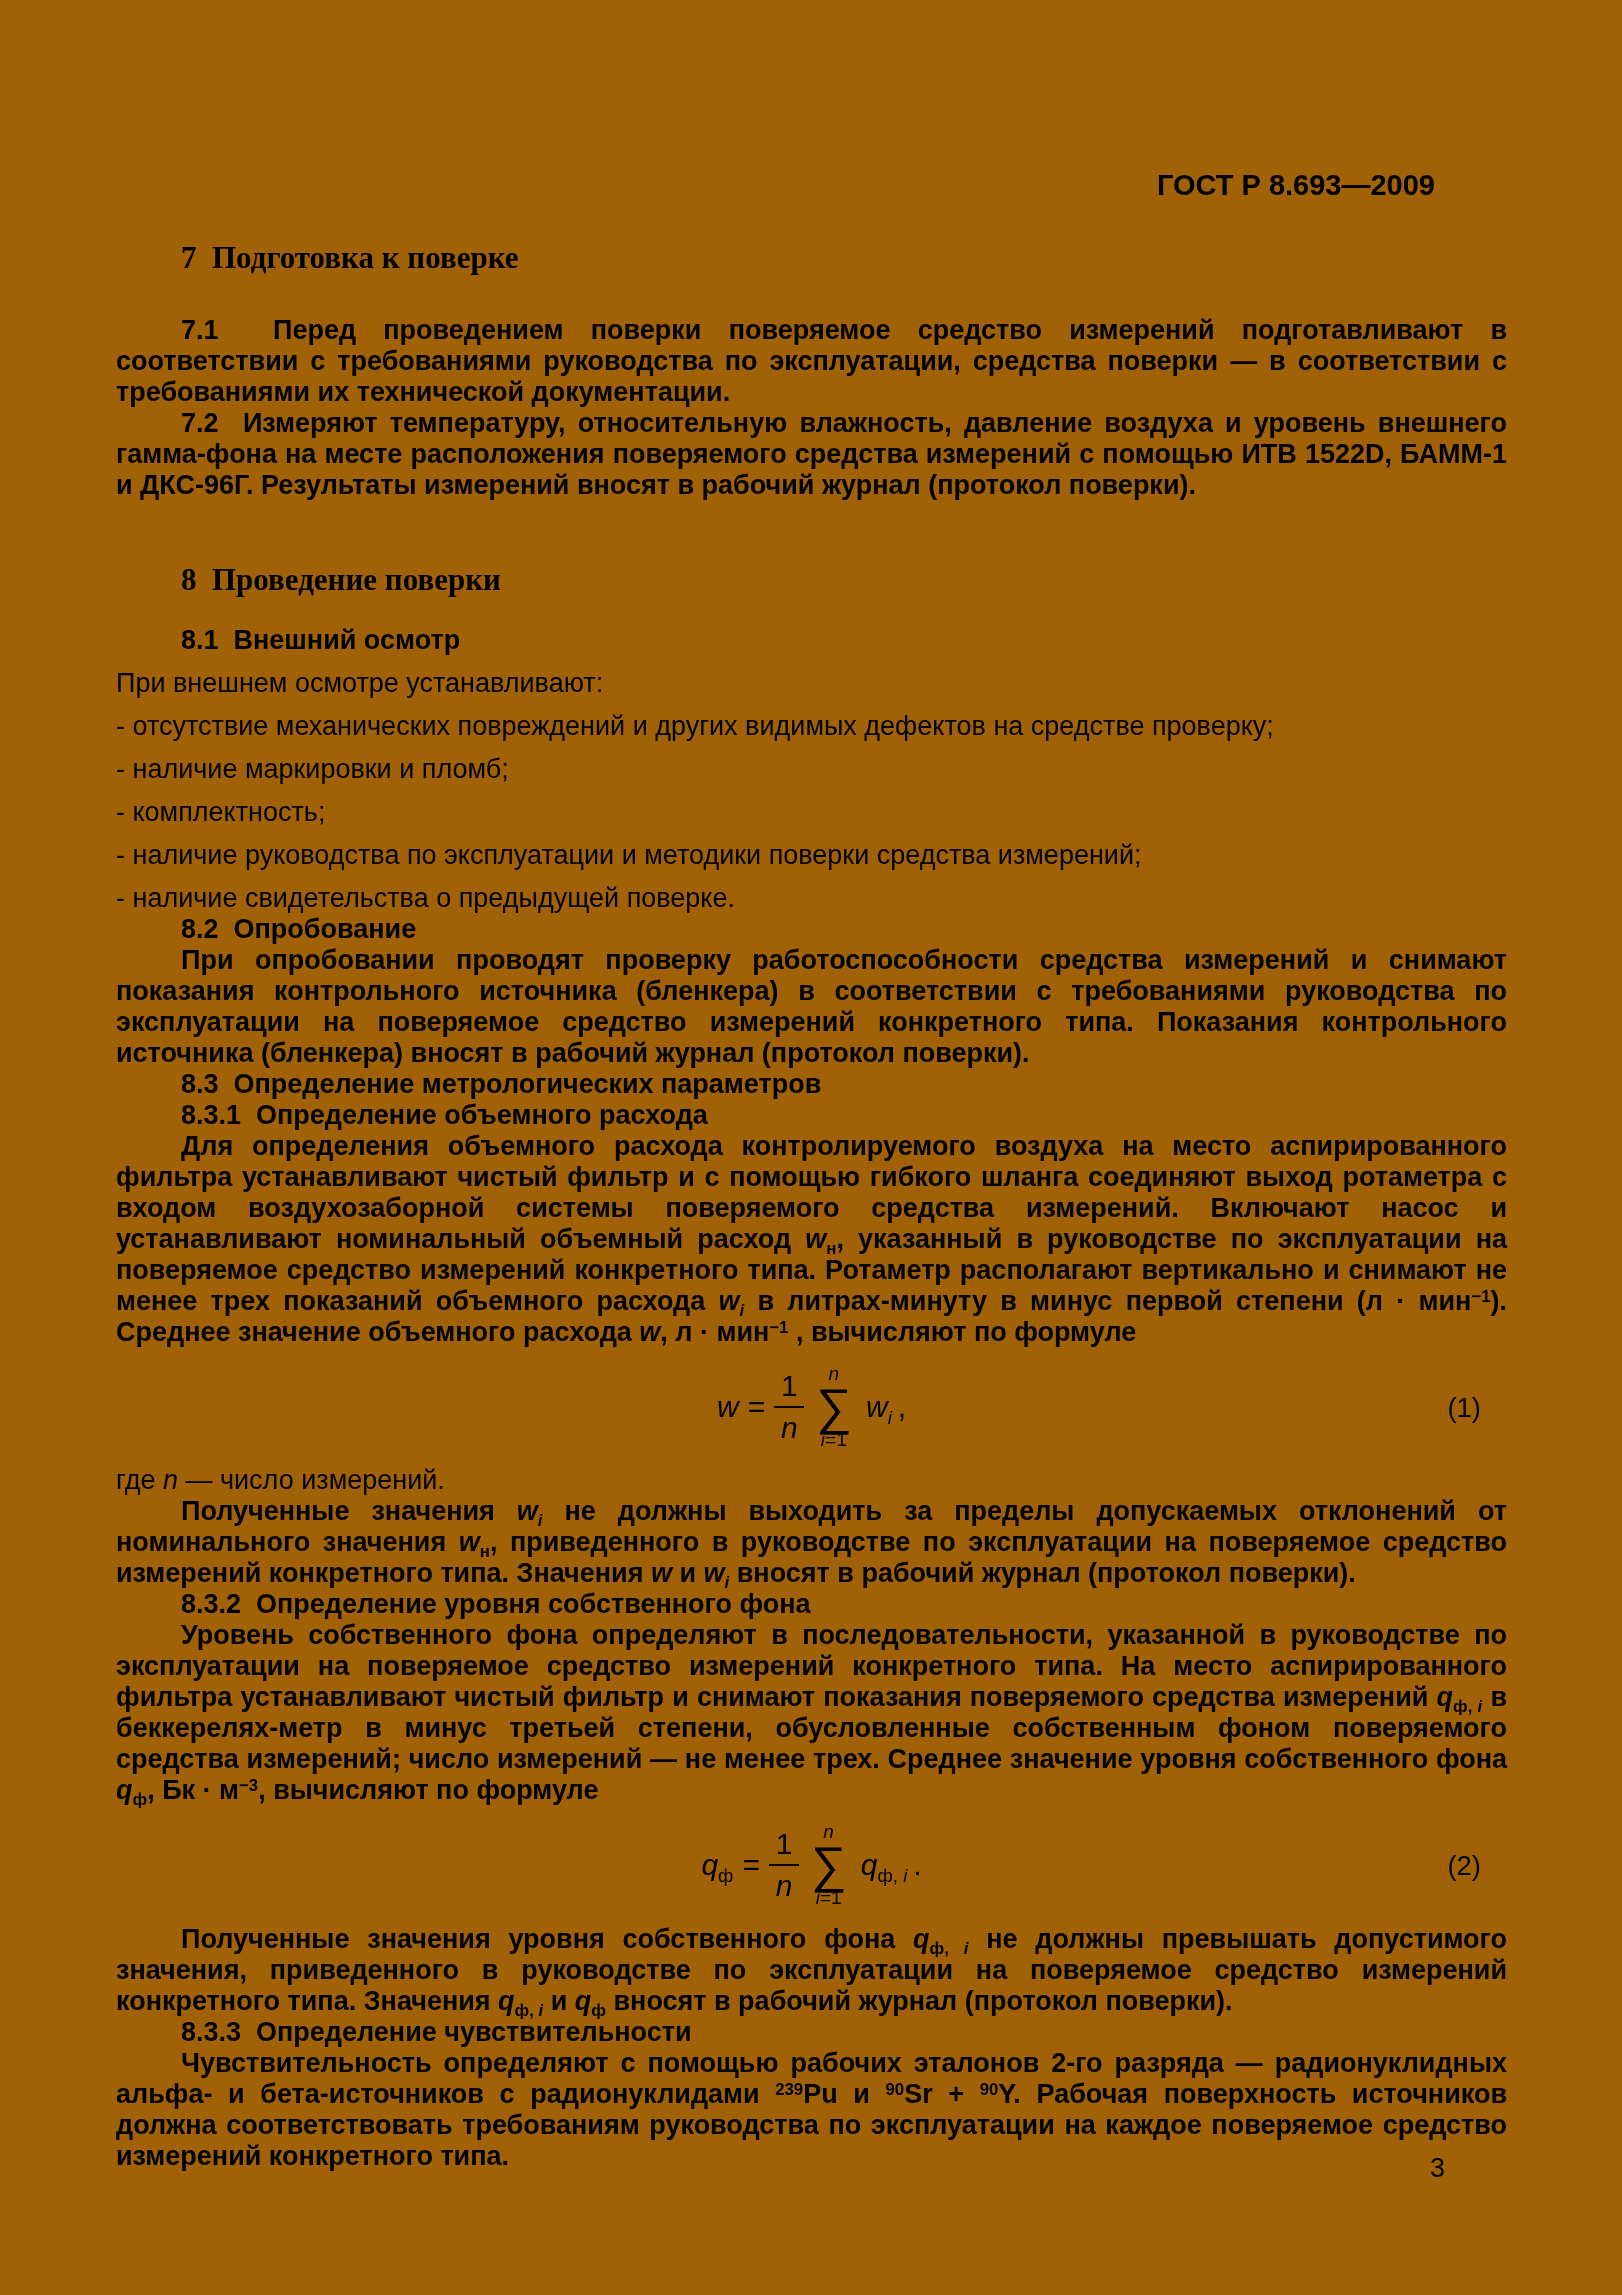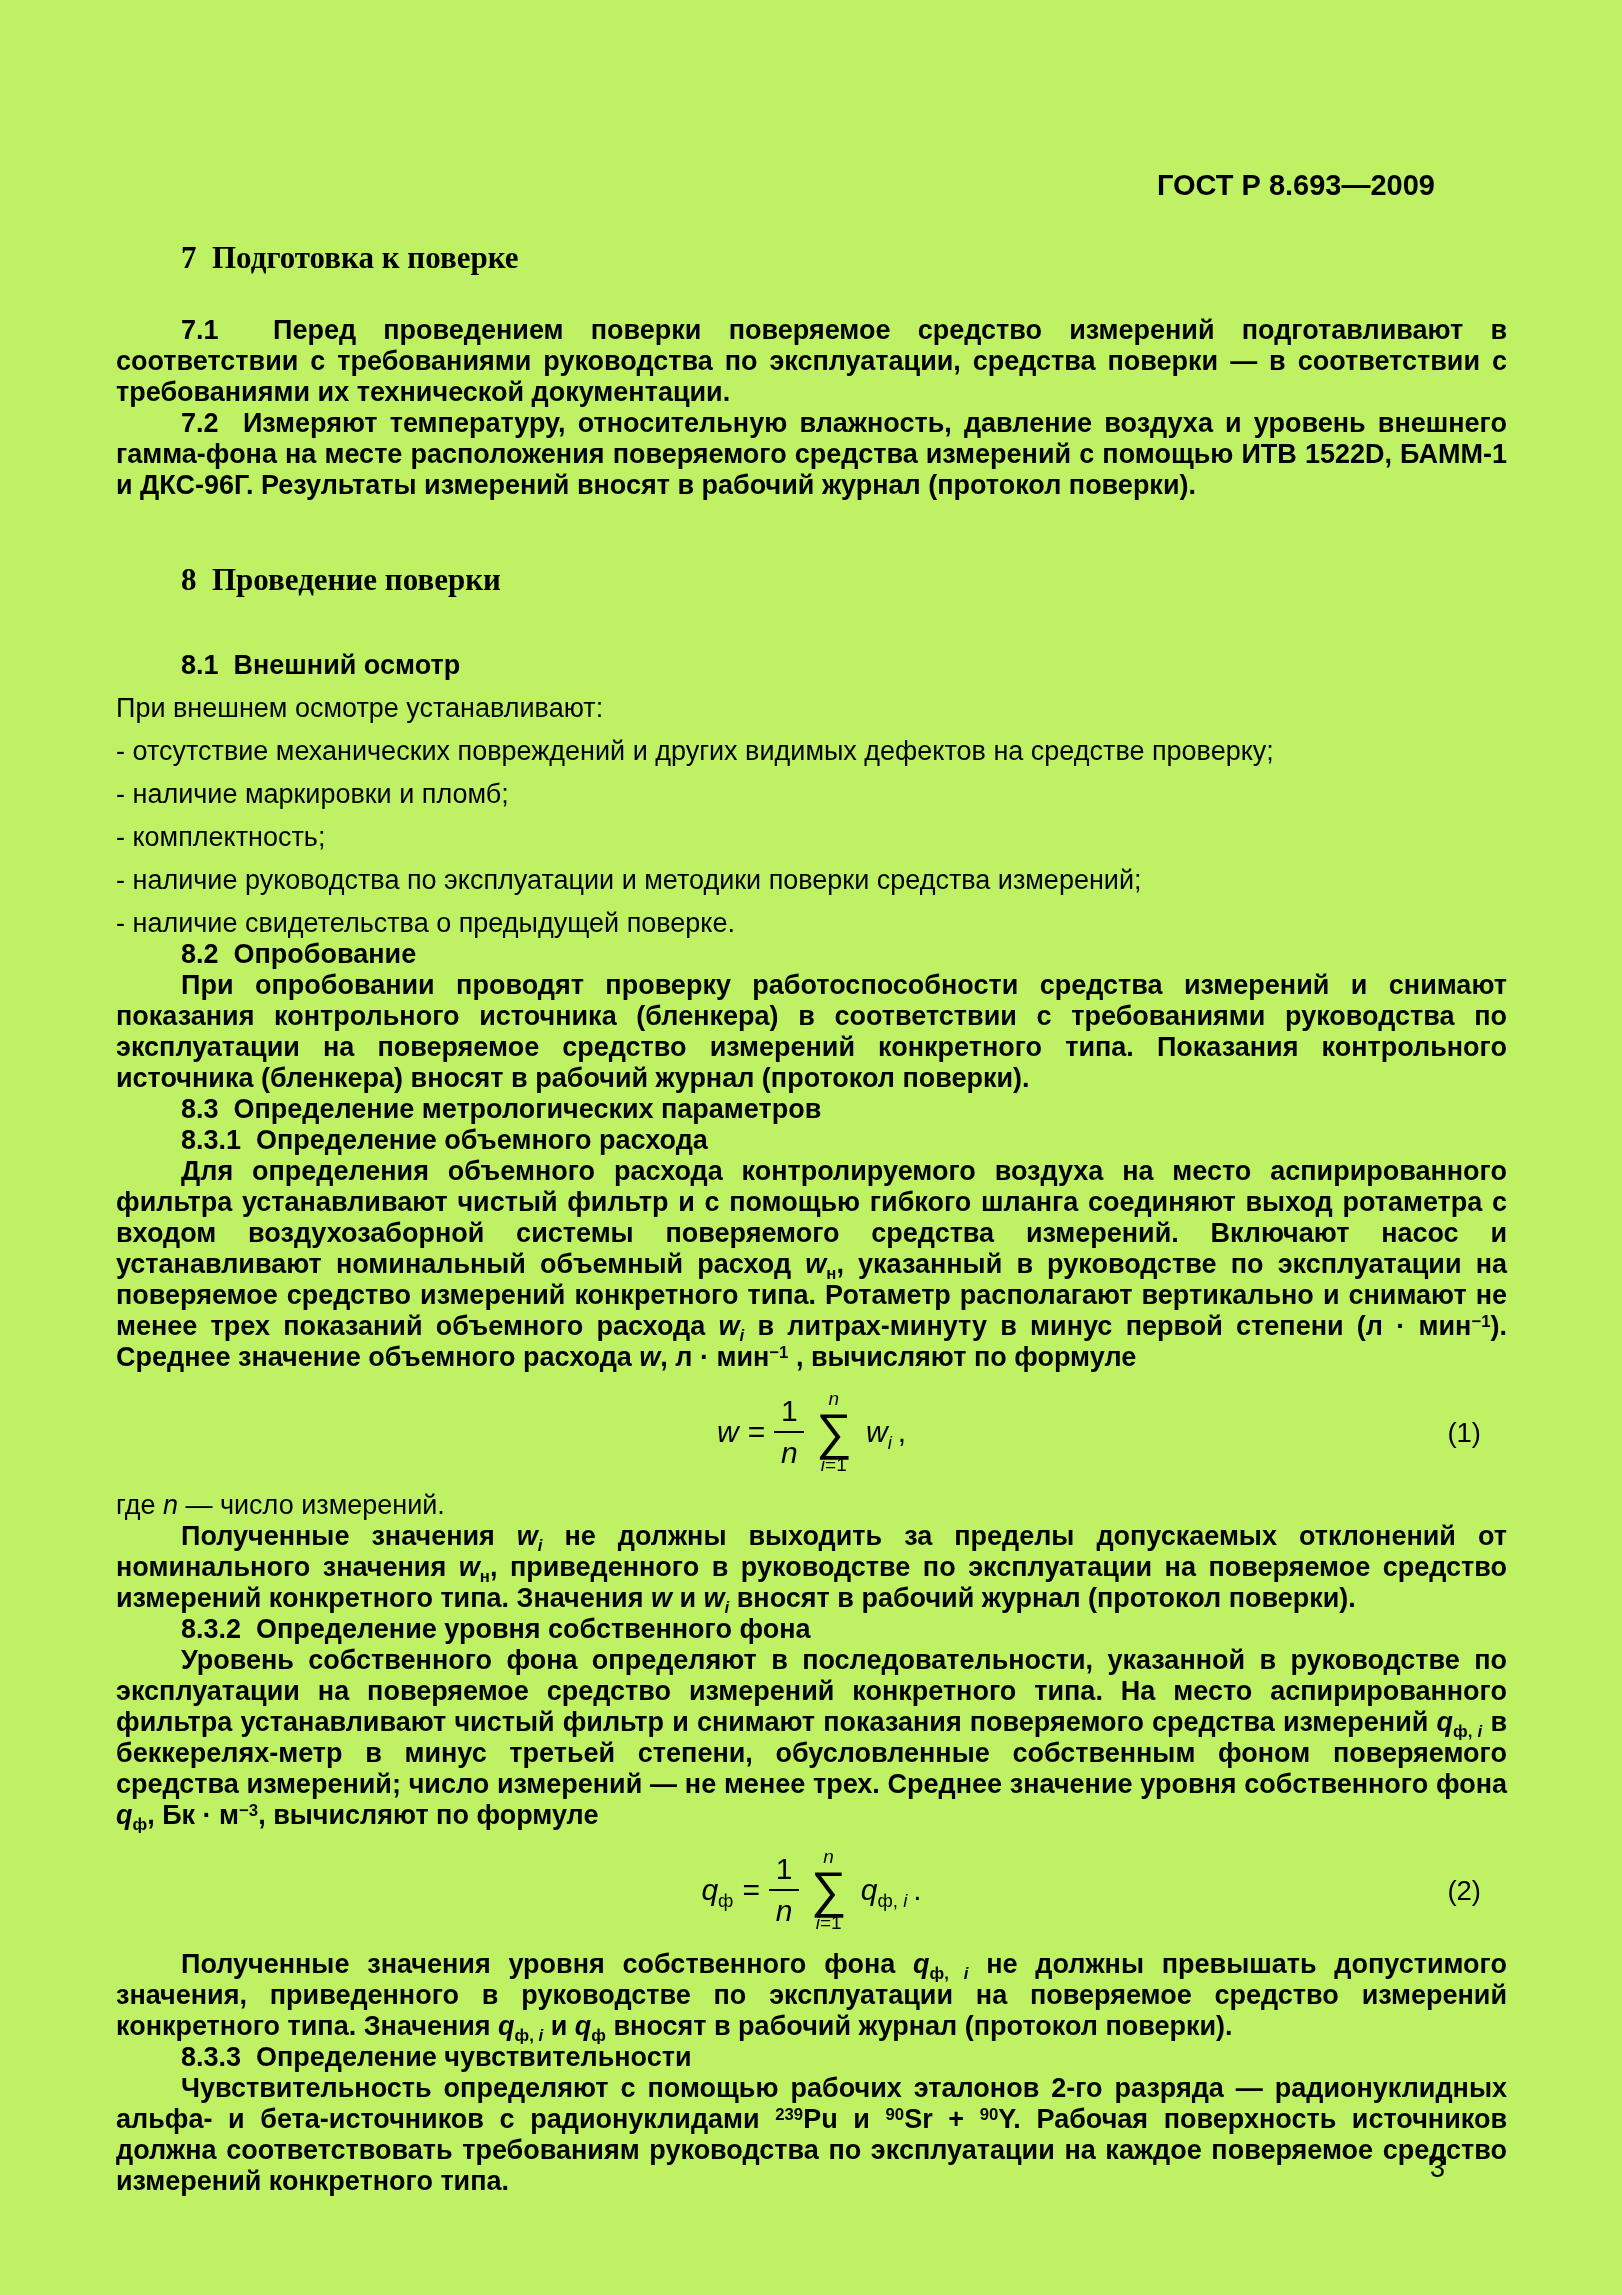--- a/index.html
+++ b/index.html
@@ -1,19 +1,19 @@
 <!DOCTYPE html>
 <html style="font-size:10.5px"><head>
 <meta charset="utf-8">
 <style>
   html,body{margin:0;padding:0;background:#ffffff;}
   .page{
     position:relative;
     width:1623px;height:2295px;
-    background:#bef264;color:#000;
+    background:#a16207;color:#000;
     font-family:"Liberation Sans","DejaVu Sans",sans-serif;
     overflow:hidden;
   }
   .content{
     position:absolute;left:116px;top:0;width:1391px;
     font-size:27px;line-height:31px;text-align:justify;
   }
   .doc-header{
     margin-top:169px;
     text-align:right;
@@ -27,21 +27,21 @@
   }
   .h-section.first{margin-top:37px;}
   .h-section.second{margin-top:60px;}
   .h-sub{
     font-weight:bold;text-indent:65px;text-align:left;
     margin:0;
   }
   p{margin:0;}
   .indent{text-indent:65px;font-weight:bold;}
   .noindent{text-indent:0;margin-top:12px;}
-  .group-top{margin-top:52px;}
+  .group-top{margin-top:27px;}
   .p71{margin-top:39px;}
   sub{font-size:0.62em;vertical-align:-0.35em;line-height:0;}
   sup{font-size:0.62em;vertical-align:0.5em;line-height:0;}
   i{font-style:italic;}
 
   
   .formula-row{
     position:relative;
     display:flex;justify-content:center;align-items:center;
     height:86px;margin:15.7px 0;

